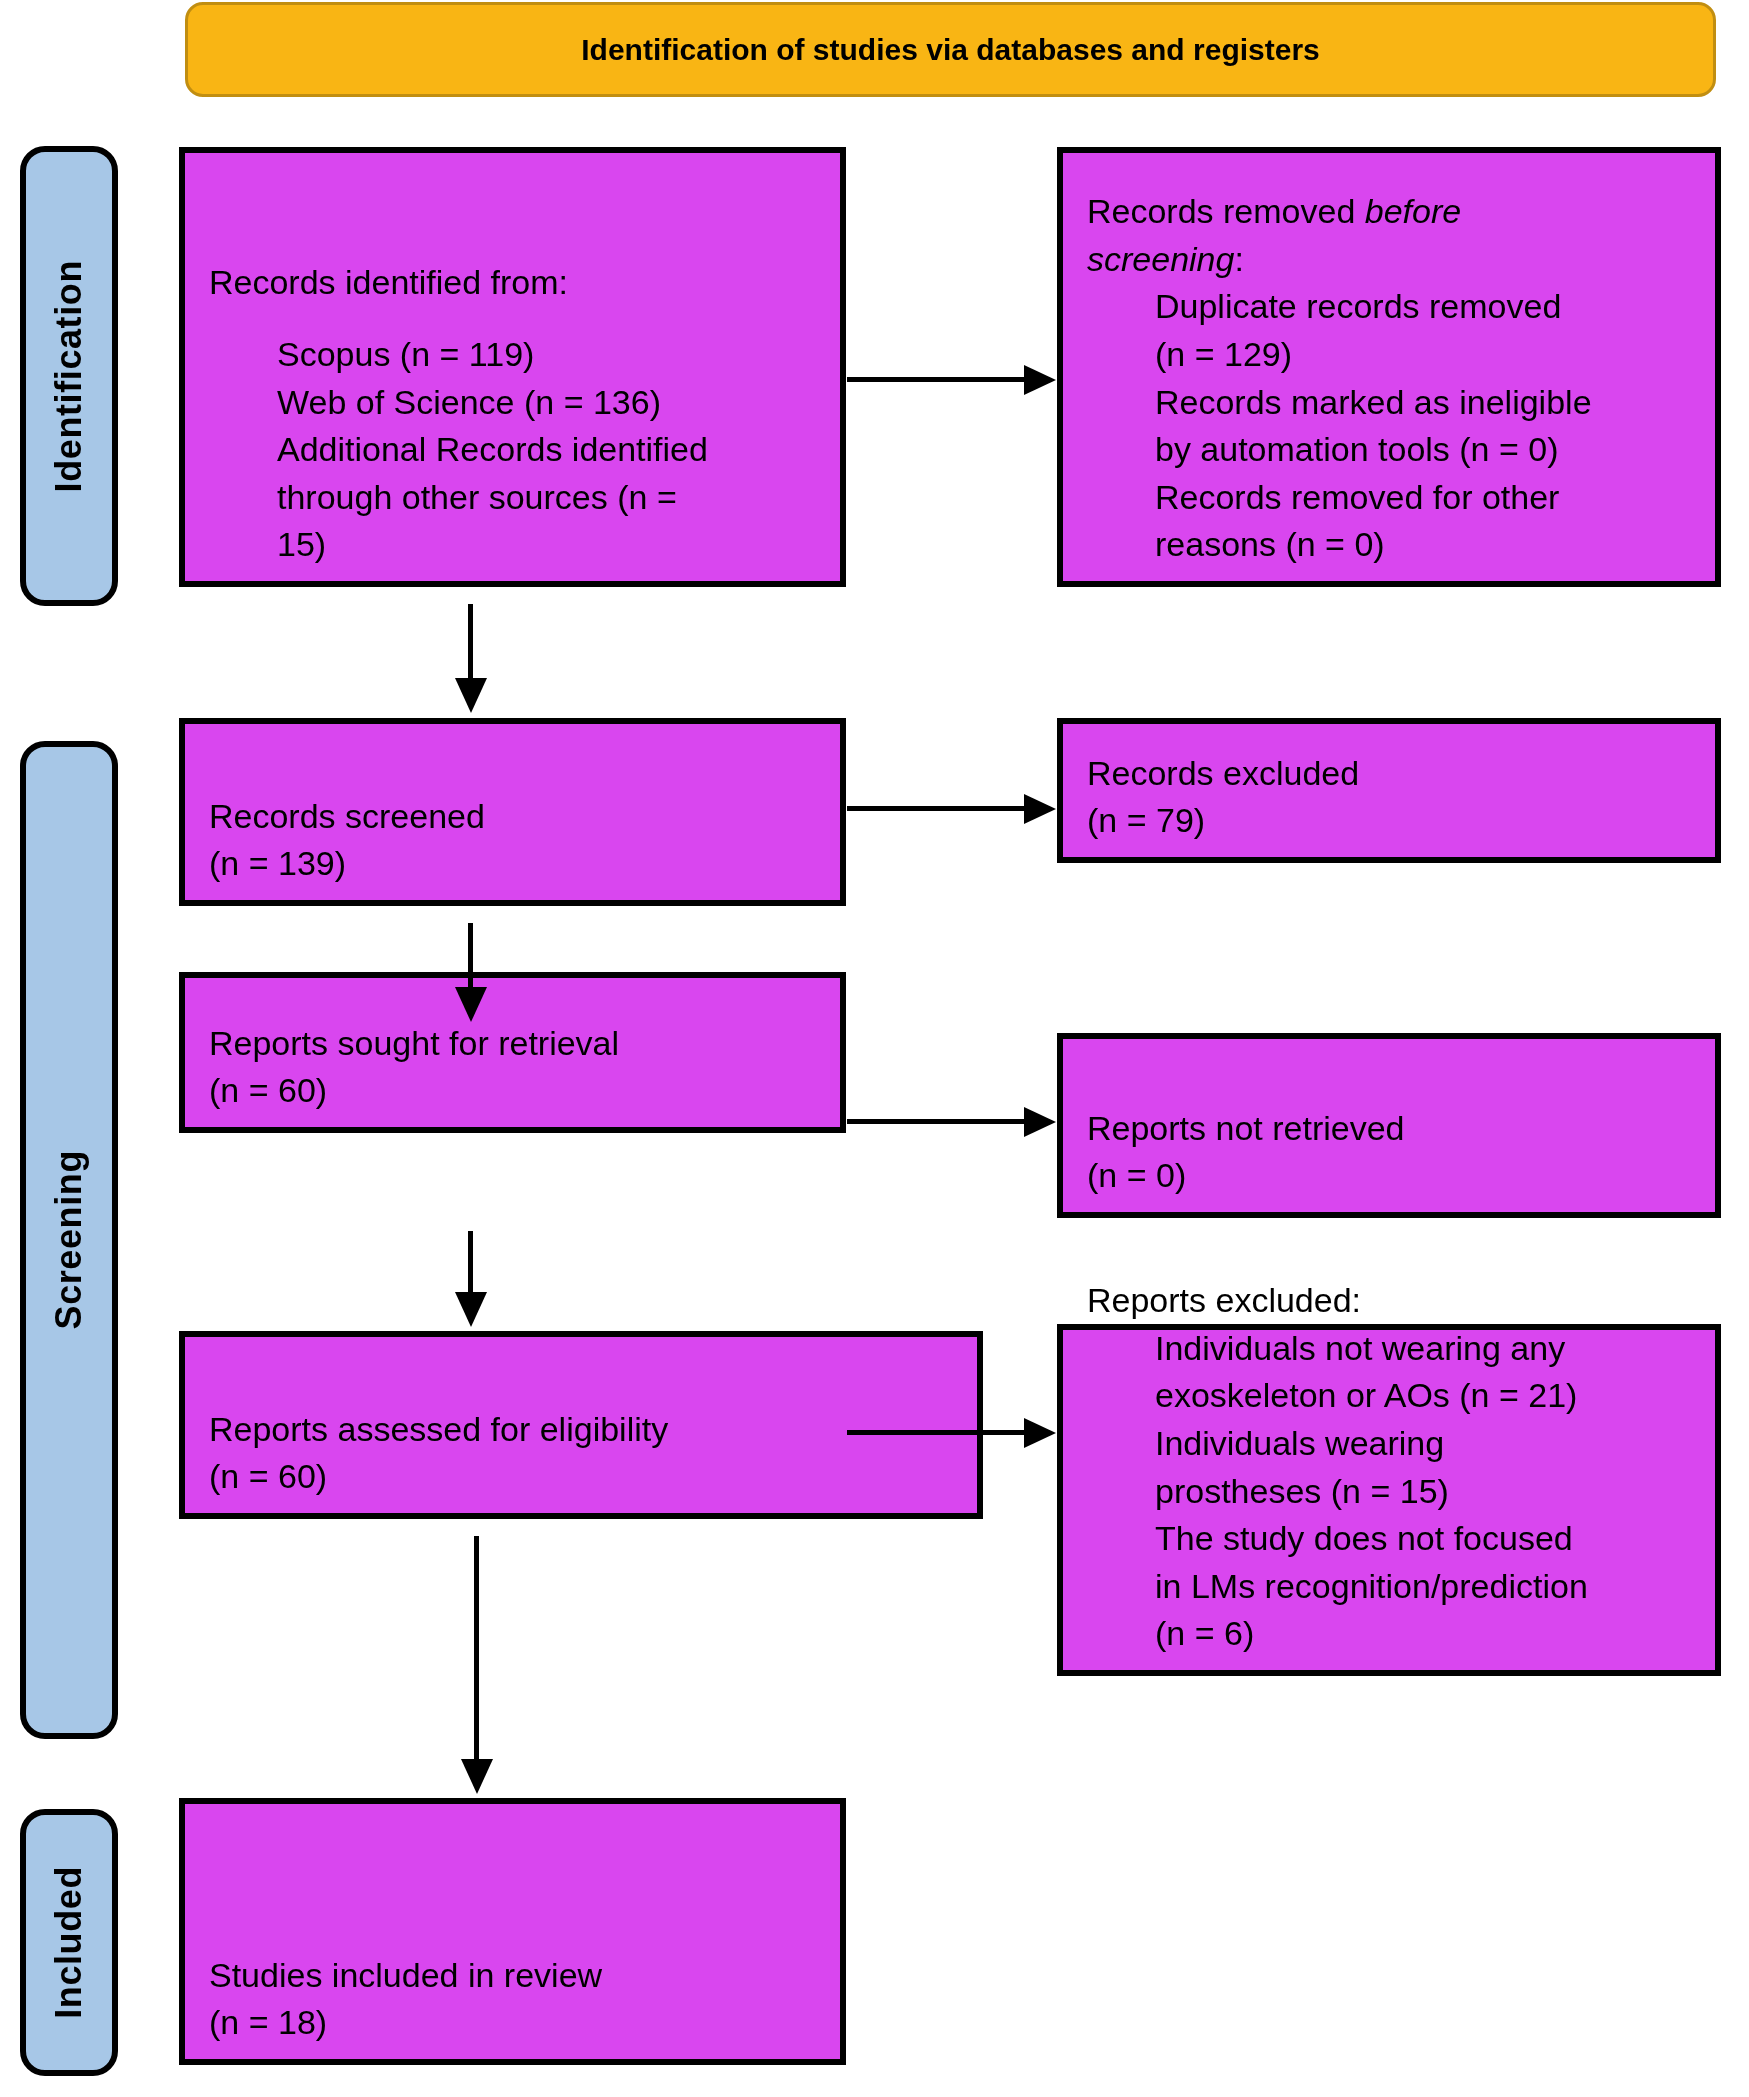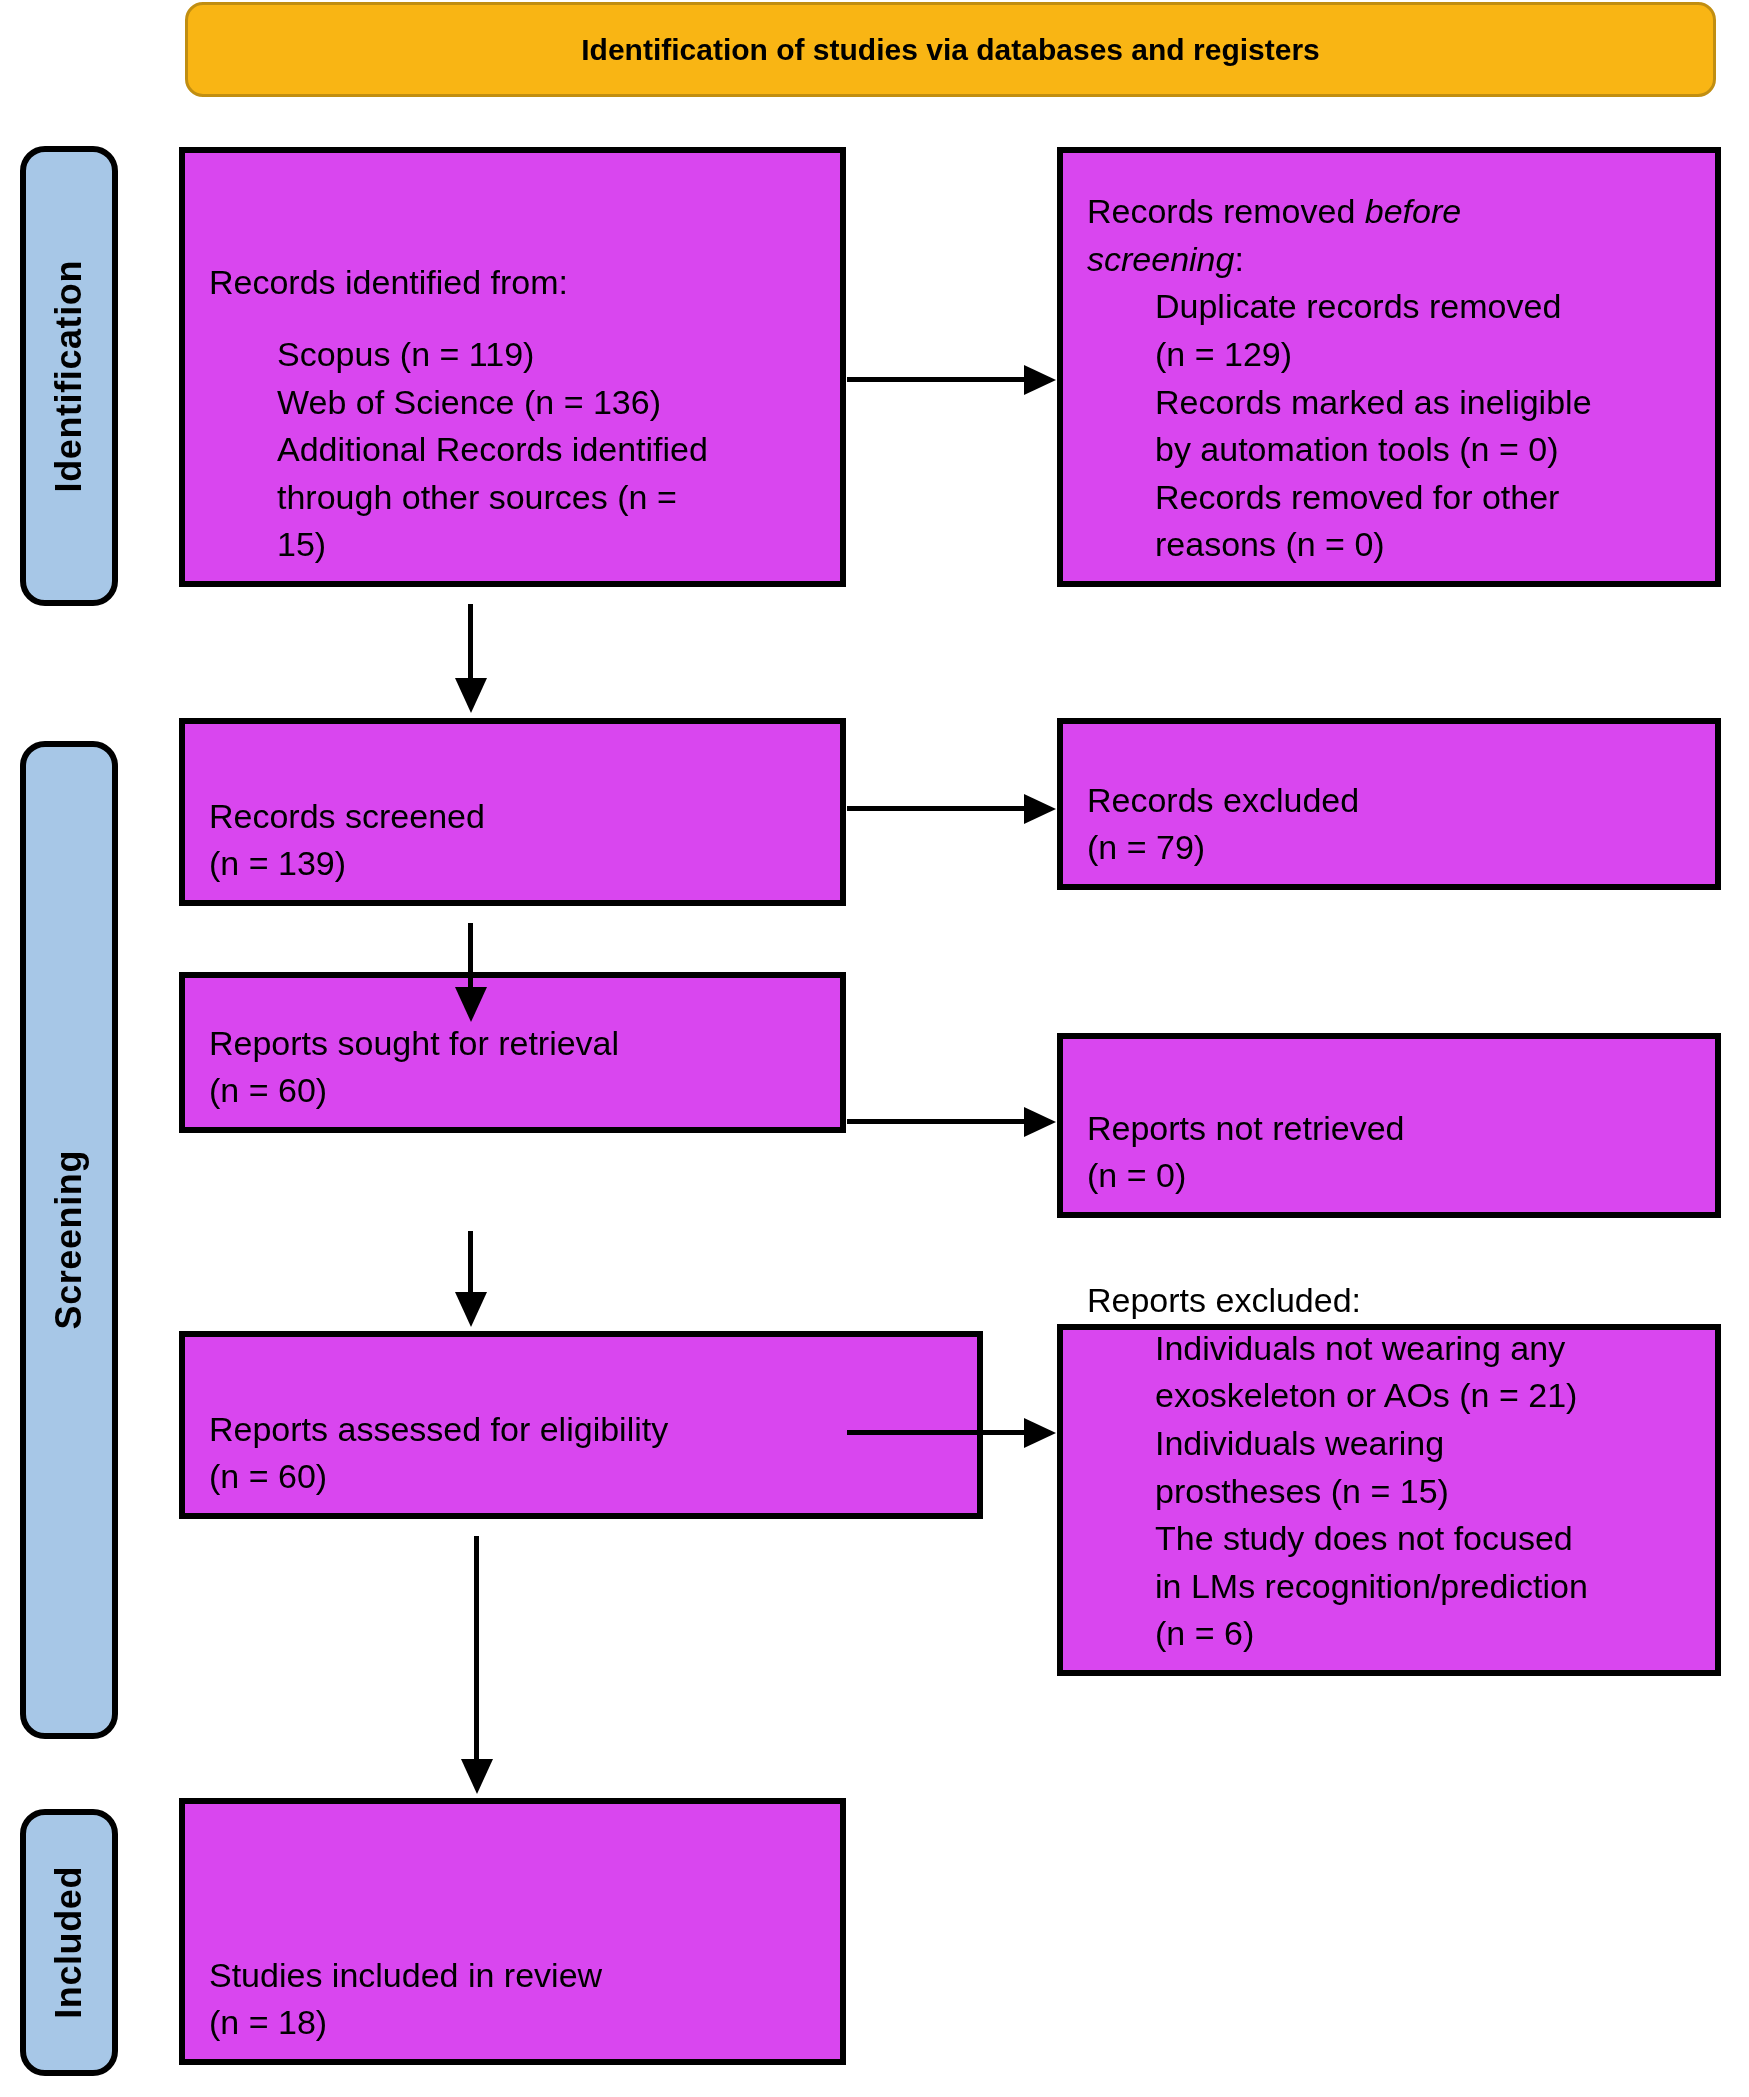--- a/index.html
+++ b/index.html
@@ -105,21 +105,21 @@
         <div class="li">Records removed for other
 reasons (n = 0)</div>
       </div>
   </div>
 
   <div class="fbox" style="left:179px; top:718px; width:667px; height:188px;">
     <div class="text">Records screened
 (n = 139)</div>
   </div>
 
-  <div class="fbox" style="left:1057px; top:718px; width:664px; height:172px;">
+  <div class="fbox" style="left:1057px; top:718px; width:664px; height:145px;">
     <div class="text">Records excluded
 (n = 79)</div>
   </div>
 
   <div class="fbox" style="left:179px; top:972px; width:667px; height:161px;">
     <div class="text">Reports sought for retrieval
 (n = 60)</div>
   </div>
 
   <div class="fbox" style="left:1057px; top:1033px; width:664px; height:185px;">

